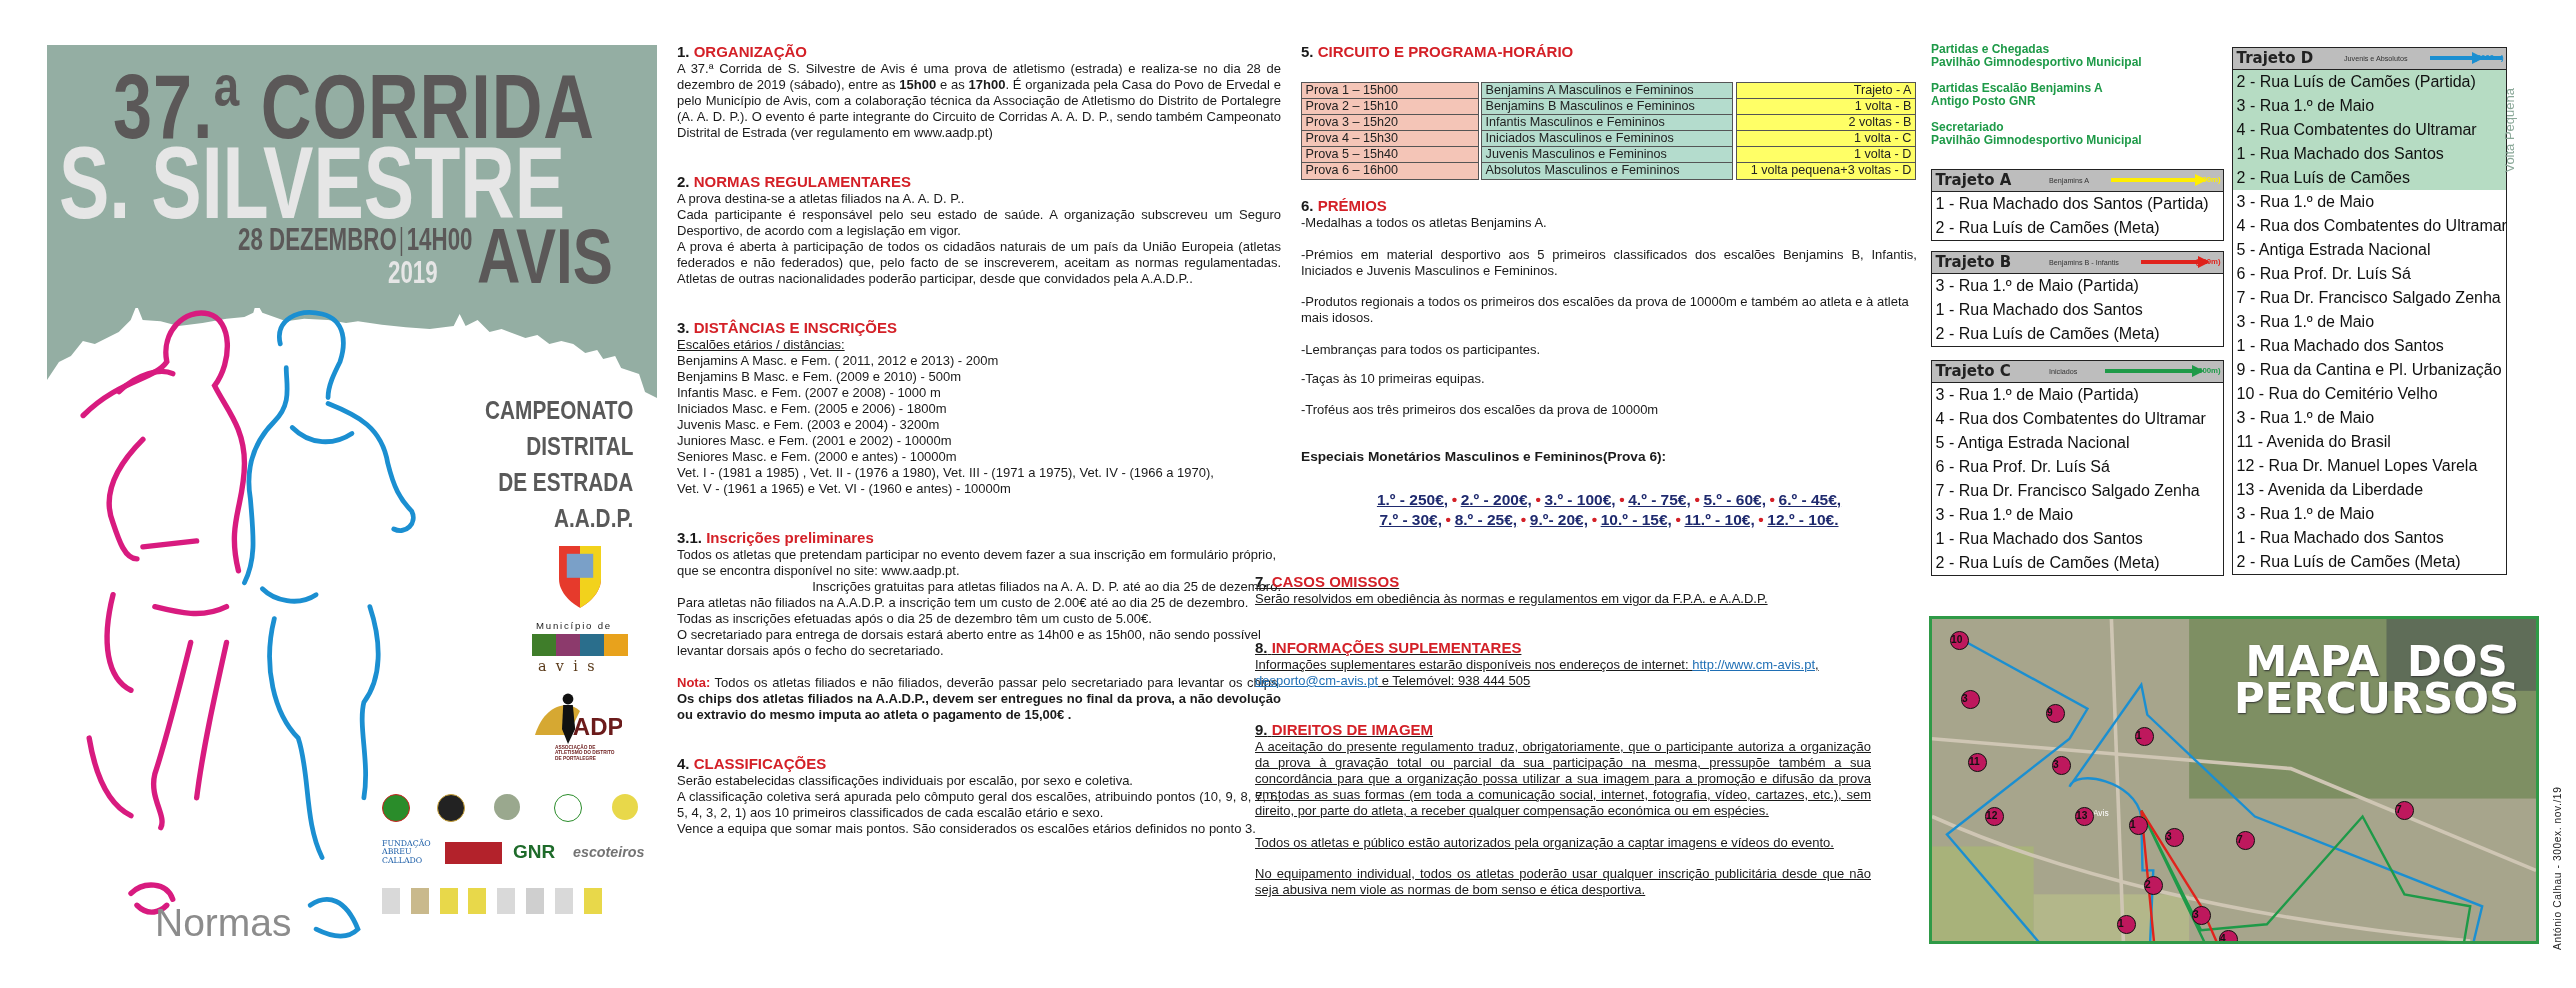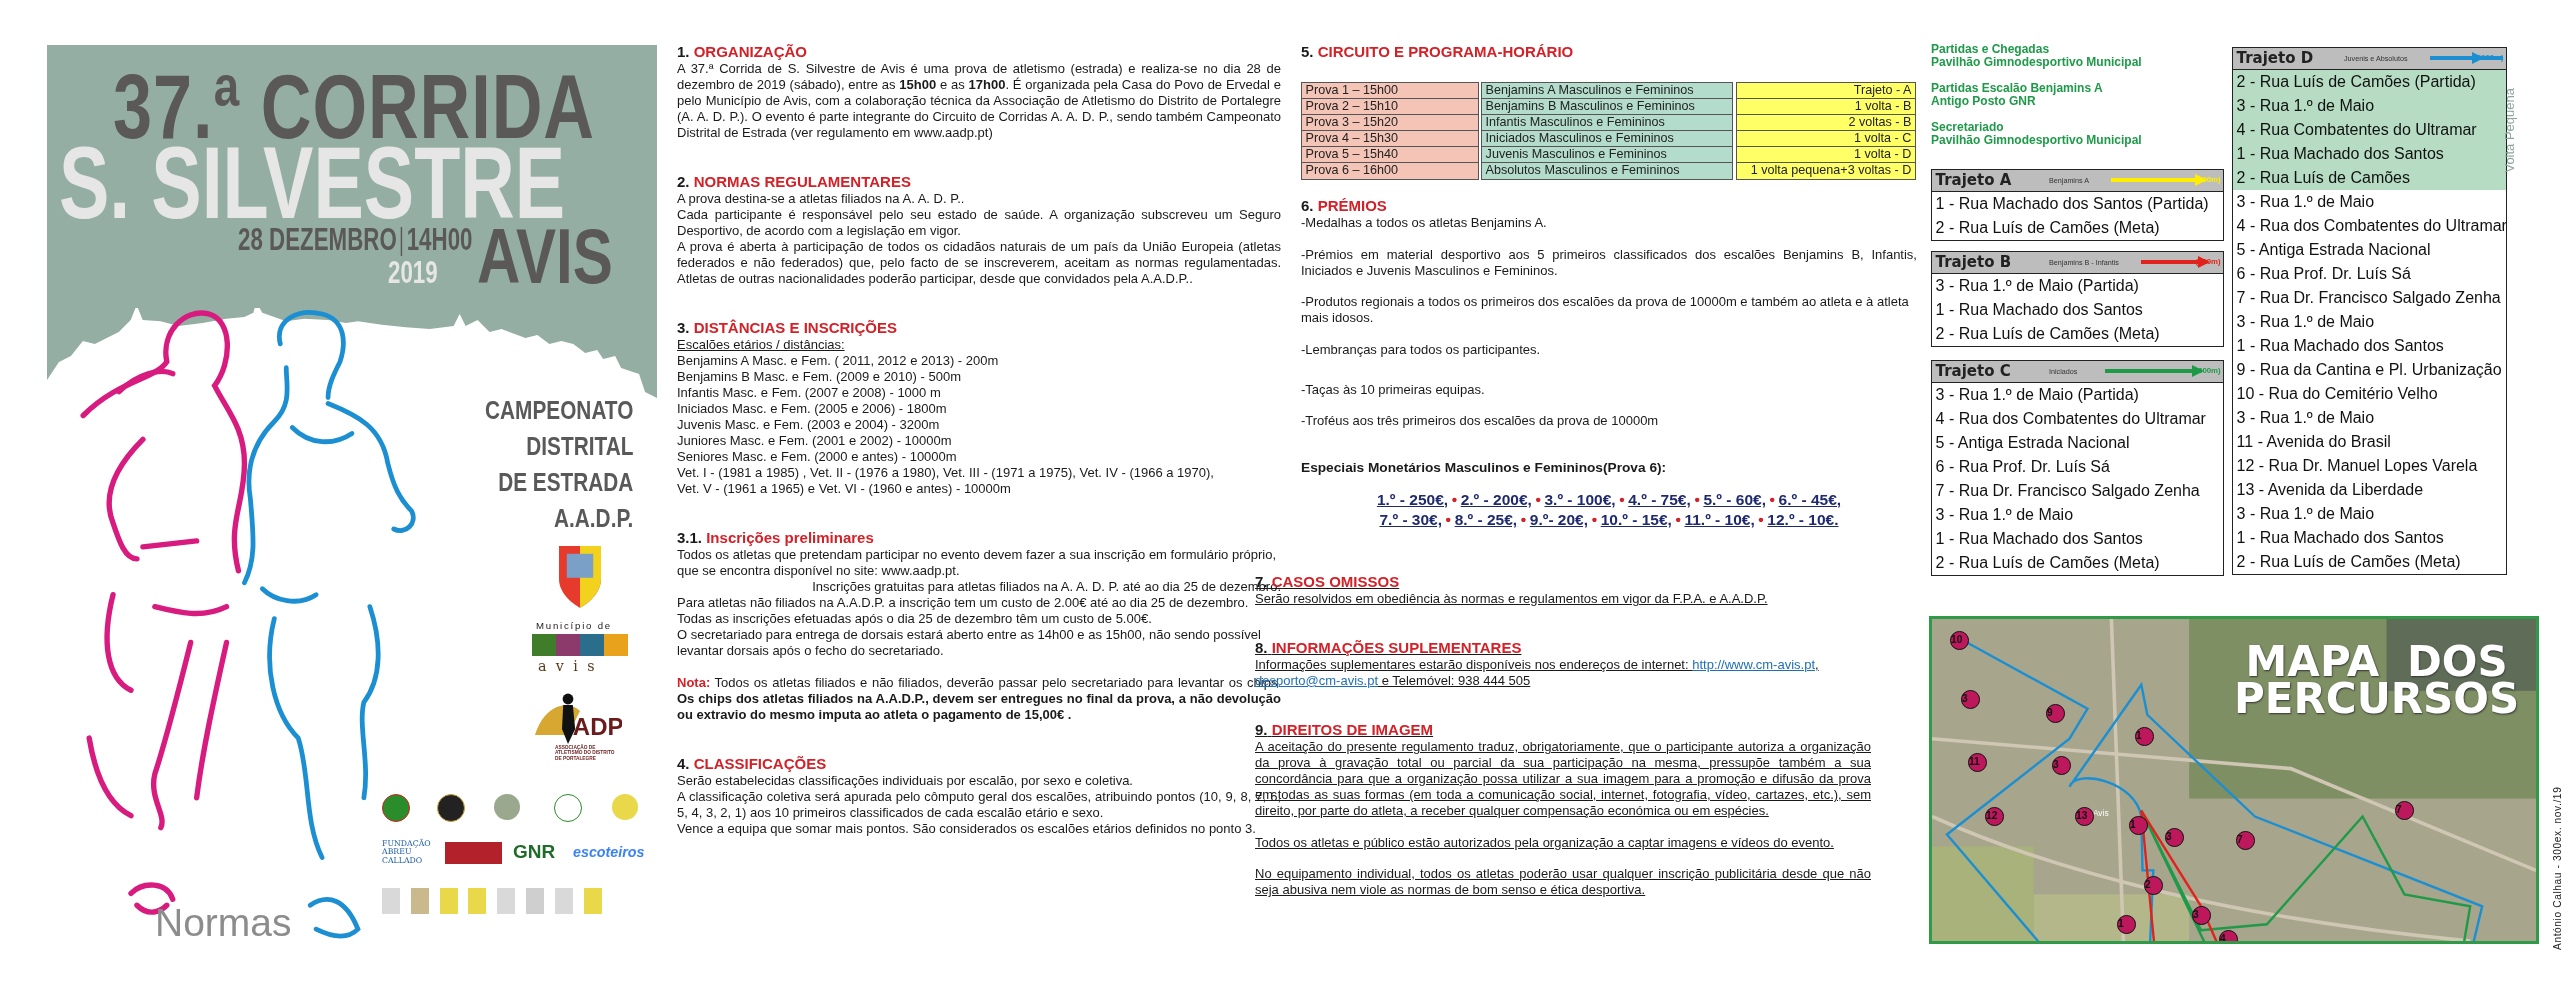--- a/index.html
+++ b/index.html
@@ -142,21 +142,21 @@
   <div class="logo-small" style="left:507px;top:749px;background:#fff;border:1.2px solid #2a8c2a;"></div>
   <div class="logo-small" style="left:565px;top:749px;background:#e8d84a;"></div>
 
   <div class="logo-txt" style="left:335px;top:795px;font-family:'DejaVu Serif',serif;font-weight:400;font-size:7.8px;line-height:8.4px;color:#1e5fa8;">
     <div>FUNDAÇÃO</div>
     <div>ABREU</div>
     <div>CALLADO</div>
   </div>
   <div class="abs" style="left:398px;top:797px;width:57px;height:21.5px;background:#b3222b;"></div>
   <div class="logo-txt" style="left:466px;top:796px;font-size:19px;color:#1e6b2a;">GNR</div>
-  <div class="logo-txt" style="left:526px;top:799px;font-size:14.3px;color:#3b82f6;font-style:italic;">escoteiros</div>
+  <div class="logo-txt" style="left:526px;top:799px;font-size:14.3px;color:#737373;font-style:italic;">escoteiros</div>
 
   <div class="abs" style="left:335px;top:843px;width:263px;height:26px;display:flex;gap:10.8px;">
     <div style="width:18px;background:#d9d9d9;"></div>
     <div style="width:18px;background:#c9b98c;"></div>
     <div style="width:18px;background:#e8d84a;"></div>
     <div style="width:18px;background:#e8d84a;"></div>
     <div style="width:18px;background:#d9d9d9;"></div>
     <div style="width:18px;background:#cfcfcf;"></div>
     <div style="width:18px;background:#d9d9d9;"></div>
     <div style="width:18px;background:#e8d84a;"></div>
@@ -232,21 +232,21 @@
       <div class="row">1 volta pequena+3 voltas - D</div>
     </div>
 </div>
 
 <div class="col just" style="left:1301px;top:197px;width:616px;">
   <p class="h"><span class="num">6.</span> <span class="red">PRÉMIOS</span></p>
   <p>-Medalhas a todos os atletas Benjamins A.</p>
   <p style="margin-top:15.5px;">-Prémios em material desportivo aos 5 primeiros classificados dos escalões Benjamins B, Infantis, Iniciados e Juvenis Masculinos e Femininos.</p>
   <p style="margin-top:15.5px;text-align:left;">-Produtos regionais a todos os primeiros dos escalões da prova de 10000m e também ao atleta e à atleta mais idosos.</p>
   <p style="margin-top:15.5px;">-Lembranças para todos os participantes.</p>
-  <p style="margin-top:24px;">-Taças às 10 primeiras equipas.</p>
+  <p style="margin-top:13px;">-Taças às 10 primeiras equipas.</p>
   <p style="margin-top:15.5px;">-Troféus aos três primeiros dos escalões da prova de 10000m</p>
   <p class="b" style="margin-top:31px;font-size:13.7px;">Especiais Monetários Masculinos e Femininos(Prova 6):</p>
 </div>
 
 <div class="prizes">
   <div id="prize-row1"><span class="pz">1.º - 250€,</span><span class="dot">•</span><span class="pz">2.º - 200€,</span><span class="dot">•</span><span class="pz">3.º - 100€,</span><span class="dot">•</span><span class="pz">4.º - 75€,</span><span class="dot">•</span><span class="pz">5.º - 60€,</span><span class="dot">•</span><span class="pz">6.º - 45€,</span></div>
   <div id="prize-row2"><span class="pz">7.º - 30€,</span><span class="dot">•</span><span class="pz">8.º - 25€,</span><span class="dot">•</span><span class="pz">9.º- 20€,</span><span class="dot">•</span><span class="pz">10.º - 15€,</span><span class="dot">•</span><span class="pz">11.º - 10€,</span><span class="dot">•</span><span class="pz">12.º - 10€.</span></div>
 </div>
 
 <div class="col just" style="left:1255px;top:573px;width:616px;text-decoration:underline;">

